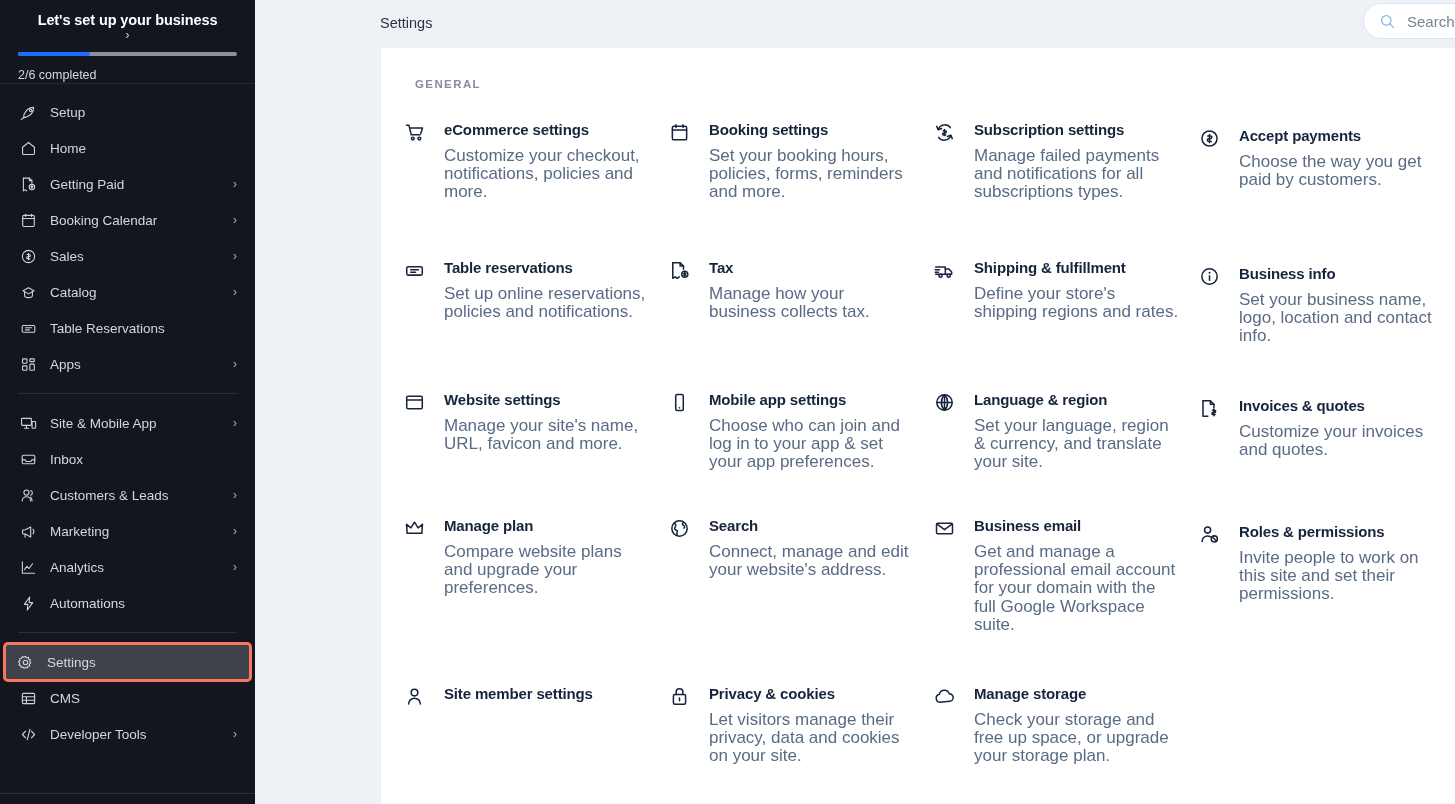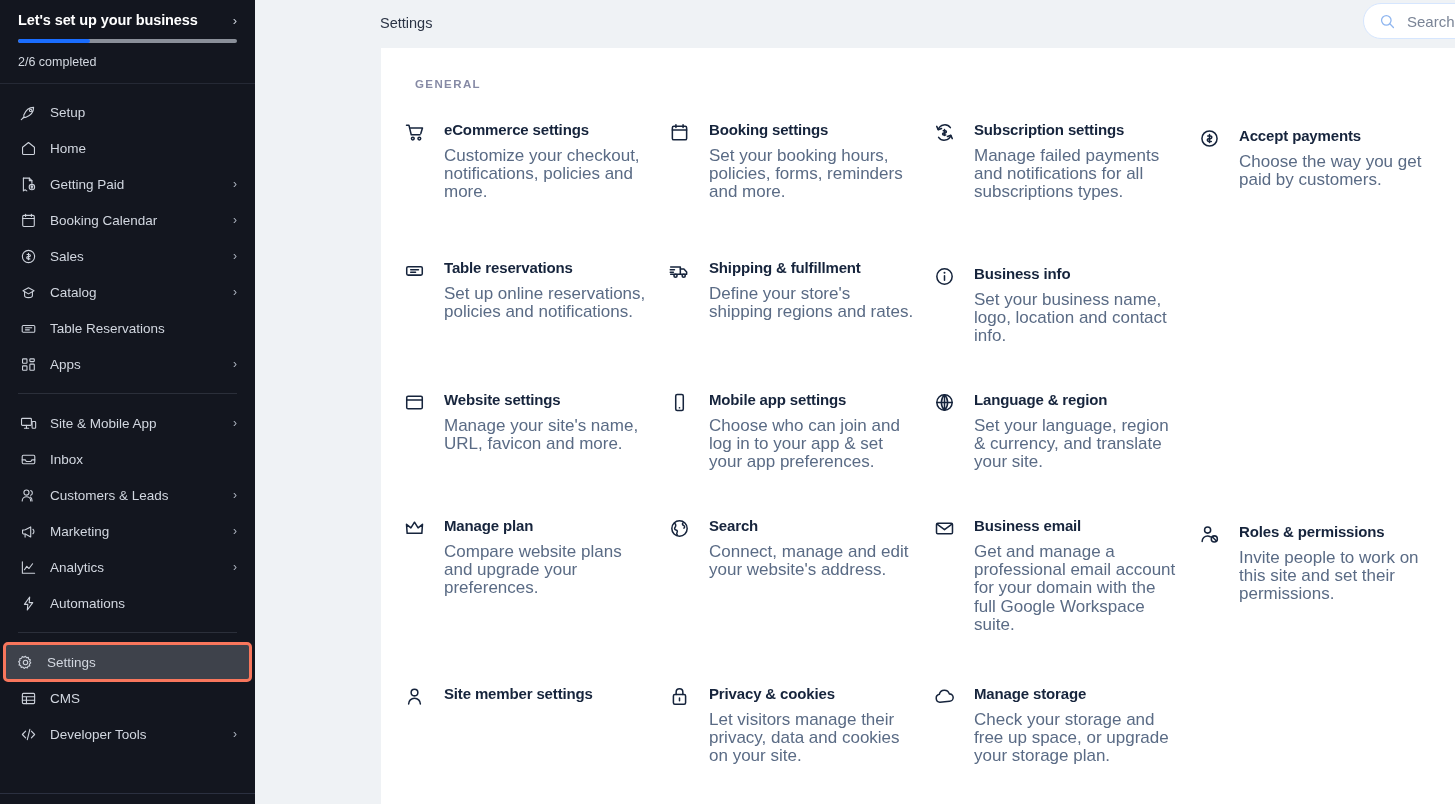--- a/index.html
+++ b/index.html
@@ -20,20 +20,21 @@
     overflow: hidden;
   }
   .setup-panel {
     padding: 10px 18px 14px 18px;
     border-bottom: 1px solid #252935;
     height: 84px;
   }
   .setup-title-row {
     display: flex; align-items: center; justify-content: space-between;
     margin-top: 2px;
+    flex-direction: column;
   }
   .setup-title {
     font-size: 14.5px; font-weight: bold; color: #FFFFFF;
     letter-spacing: -0.1px;
   }
   .chev-light {
     color: #C9CFD9; font-size: 13px; line-height: 1;
   }
   .progress-track {
     margin-top: 11px; height: 4px; border-radius: 2px;
@@ -430,20 +431,33 @@
           <div class="cell c1">
             <span class="cardicon">
               <svg viewBox="0 0 20 20">
                 <rect class="stroke" x="2.6" y="6.4" width="14.8" height="8" rx="1.3"></rect>
                 <path class="stroke" d="M6.4 9.2h7.4M6.4 11.6h4.6"></path>
               </svg>
             </span>
             <div class="ctitle">Table reservations</div>
             <div class="cdesc">Set up online reservations, policies and notifications.</div>
           </div>
+          <div class="cell c2">
+            <span class="cardicon">
+              <svg viewBox="0 0 20 20">
+                <path class="stroke" d="M3.6 2.6h7l3.2 3.2v3"></path>
+                <path class="stroke" d="M3.6 2.6v14.8l2.2-1.4 2 1.4 2-1.4"></path>
+                <path class="stroke" d="M10.6 2.6v3.2h3.2"></path>
+                <circle class="stroke" cx="15" cy="13.6" r="2.9"></circle>
+                <path class="stroke" d="M15 11.9v3.4M14.1 12.8h1.8M14.1 14.4h1.8"></path>
+              </svg>
+            </span>
+            <div class="ctitle">Tax</div>
+            <div class="cdesc">Manage how your business collects tax.</div>
+          </div>
           <div class="cell c3">
             <span class="cardicon">
               <svg viewBox="0 0 20 20">
                 <path class="stroke" d="M1.6 6.6h9.2v7H1.6"></path>
                 <path class="stroke" d="M10.8 8.6h3.4l2.6 2.8v2.2h-6"></path>
                 <circle class="stroke" cx="6.2" cy="15" r="1.5"></circle>
                 <circle class="stroke" cx="14" cy="15" r="1.5"></circle>
                 <path class="stroke" d="M1.2 9.2h4M1.2 11.6h3"></path>
               </svg>
             </span>
@@ -487,20 +501,32 @@
             <span class="cardicon">
               <svg viewBox="0 0 20 20">
                 <circle class="stroke" cx="10" cy="10" r="7.3"></circle>
                 <path class="stroke" d="M2.7 10h14.6M10 2.7c2 2 3 4.6 3 7.3s-1 5.3-3 7.3c-2-2-3-4.6-3-7.3s1-5.3 3-7.3z"></path>
                 <path class="stroke" d="M10 2.7v14.6"></path>
               </svg>
             </span>
             <div class="ctitle">Language &amp; region</div>
             <div class="cdesc">Set your language, region &amp; currency, and translate your site.</div>
           </div>
+          <div class="cell c4">
+            <span class="cardicon">
+              <svg viewBox="0 0 20 20">
+                <path class="stroke" d="M3.8 2.6h7l3.4 3.4v3.4"></path>
+                <path class="stroke" d="M3.8 2.6v14.8h4.6"></path>
+                <path class="stroke" d="M10.8 2.6V6h3.4"></path>
+                <path class="stroke" d="M14.2 10.4v6.4M12.8 11.6h2a1.05 1.05 0 0 1 0 2.1h-1.4a1.05 1.05 0 0 0 0 2.1h2"></path>
+              </svg>
+            </span>
+            <div class="ctitle">Invoices &amp; quotes</div>
+            <div class="cdesc">Customize your invoices and quotes.</div>
+          </div>
         </div>
         <div class="row r4">
           <div class="cell c1">
             <span class="cardicon">
               <svg viewBox="0 0 20 20">
                 <path class="stroke" d="M3 14.6h14M3 14.6 2.4 6l4.2 3.4L10 4l3.4 5.4L17.6 6 17 14.6"></path>
               </svg>
             </span>
             <div class="ctitle">Manage plan</div>
             <div class="cdesc">Compare website plans and upgrade your preferences.</div>

